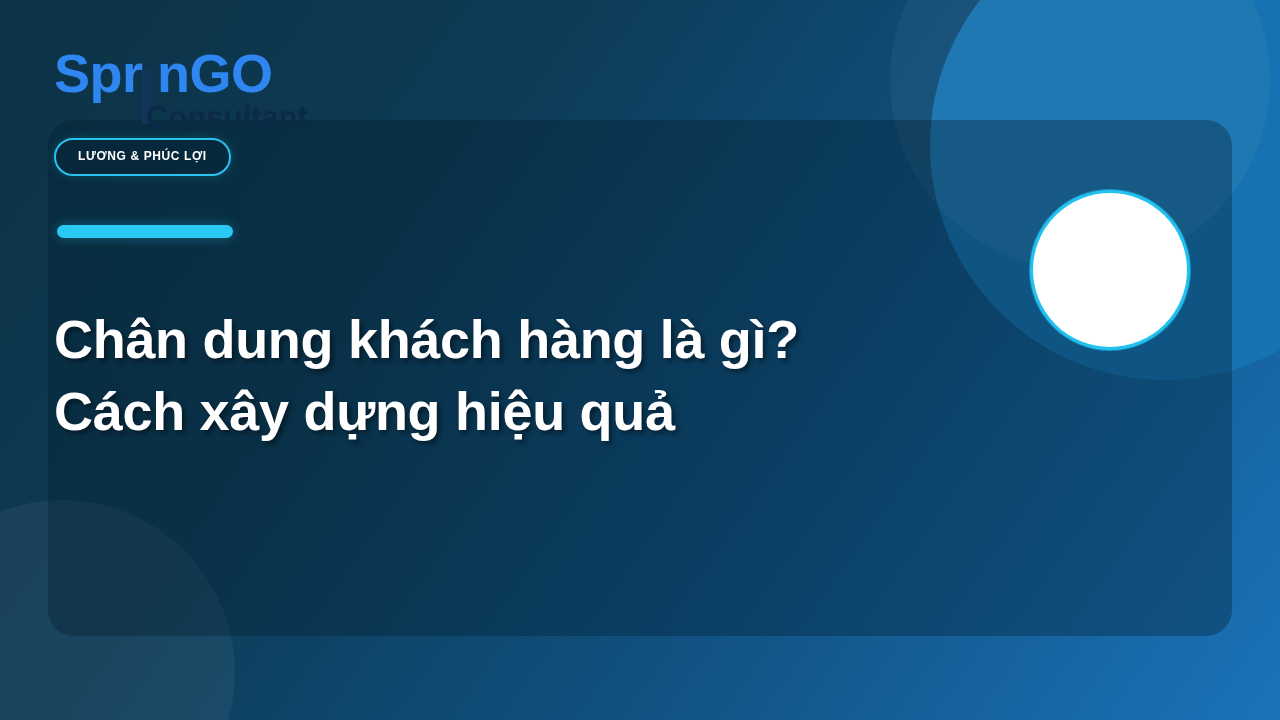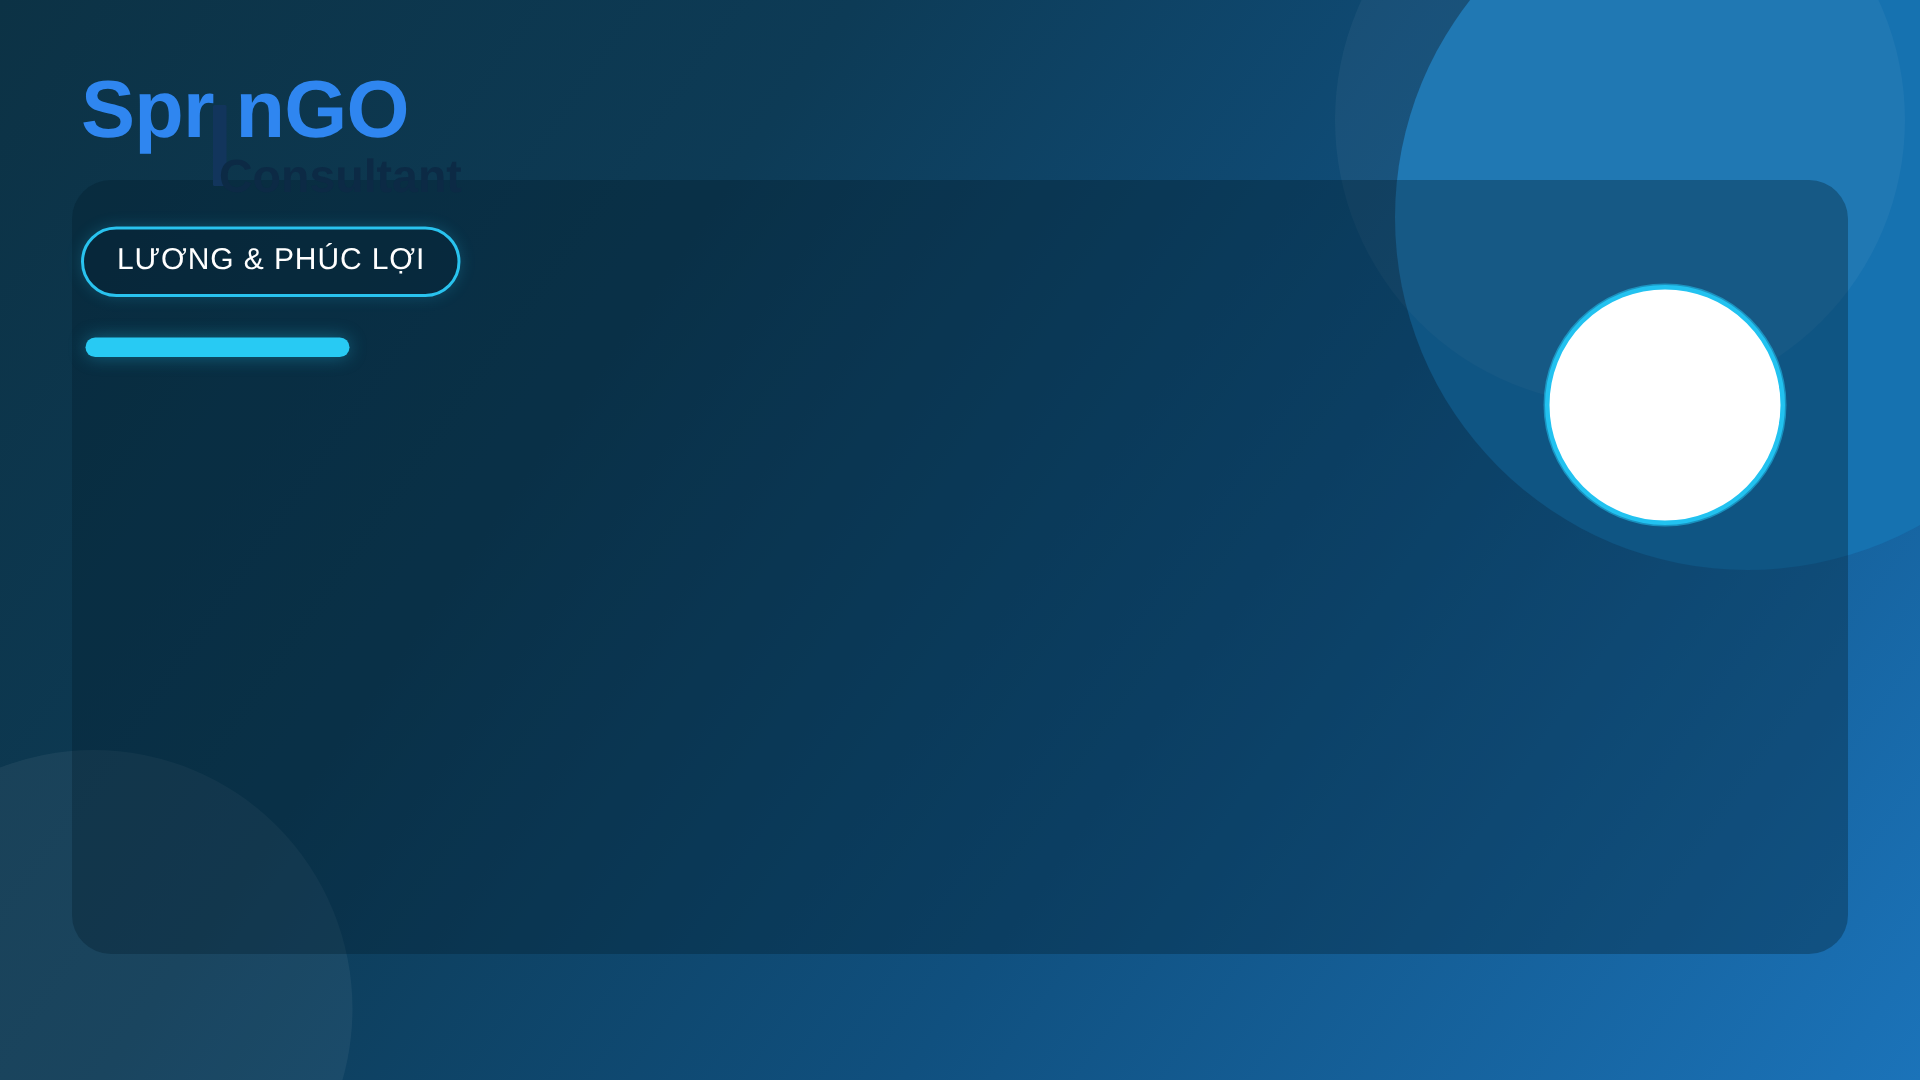--- a/index.html
+++ b/index.html
@@ -102,28 +102,28 @@
     font-weight: 700;
     color: #0c2a45;
     line-height: 1;
     white-space: nowrap;
   }
 
   
   #badge {
     position: absolute;
     left: 54px;
-    top: 151px;
+    top: 138px;
     padding: 9px 22px 11px 22px;
     border: 2px solid #29c3ef;
     border-radius: 24px;
     background: rgba(6, 32, 50, 0.35);
     color: #ffffff;
-    font-size: 20px;
-    font-weight: 400;
+    font-size: 12px;
+    font-weight: 700;
     letter-spacing: 0.6px;
     white-space: nowrap;
     box-shadow: 0 0 10px rgba(41,195,239,0.22);
   }
 
   
   #accent-bar {
     position: absolute;
     left: 57px;
     top: 225px;
@@ -179,15 +179,19 @@
     <div id="logo-bar"></div>
     <div id="logo-sub">Consultant</div>
   </div>
 
   <div id="badge">
     <span>LƯƠNG &amp; PHÚC LỢI</span>
   </div>
 
   <div id="accent-bar"></div>
 
+  <h1 id="title">
+    <span class="line">Chân dung khách hàng là gì?</span>
+    <span class="line">Cách xây dựng hiệu quả</span>
+  </h1>
 
 
 </div>
 
 </body></html>

